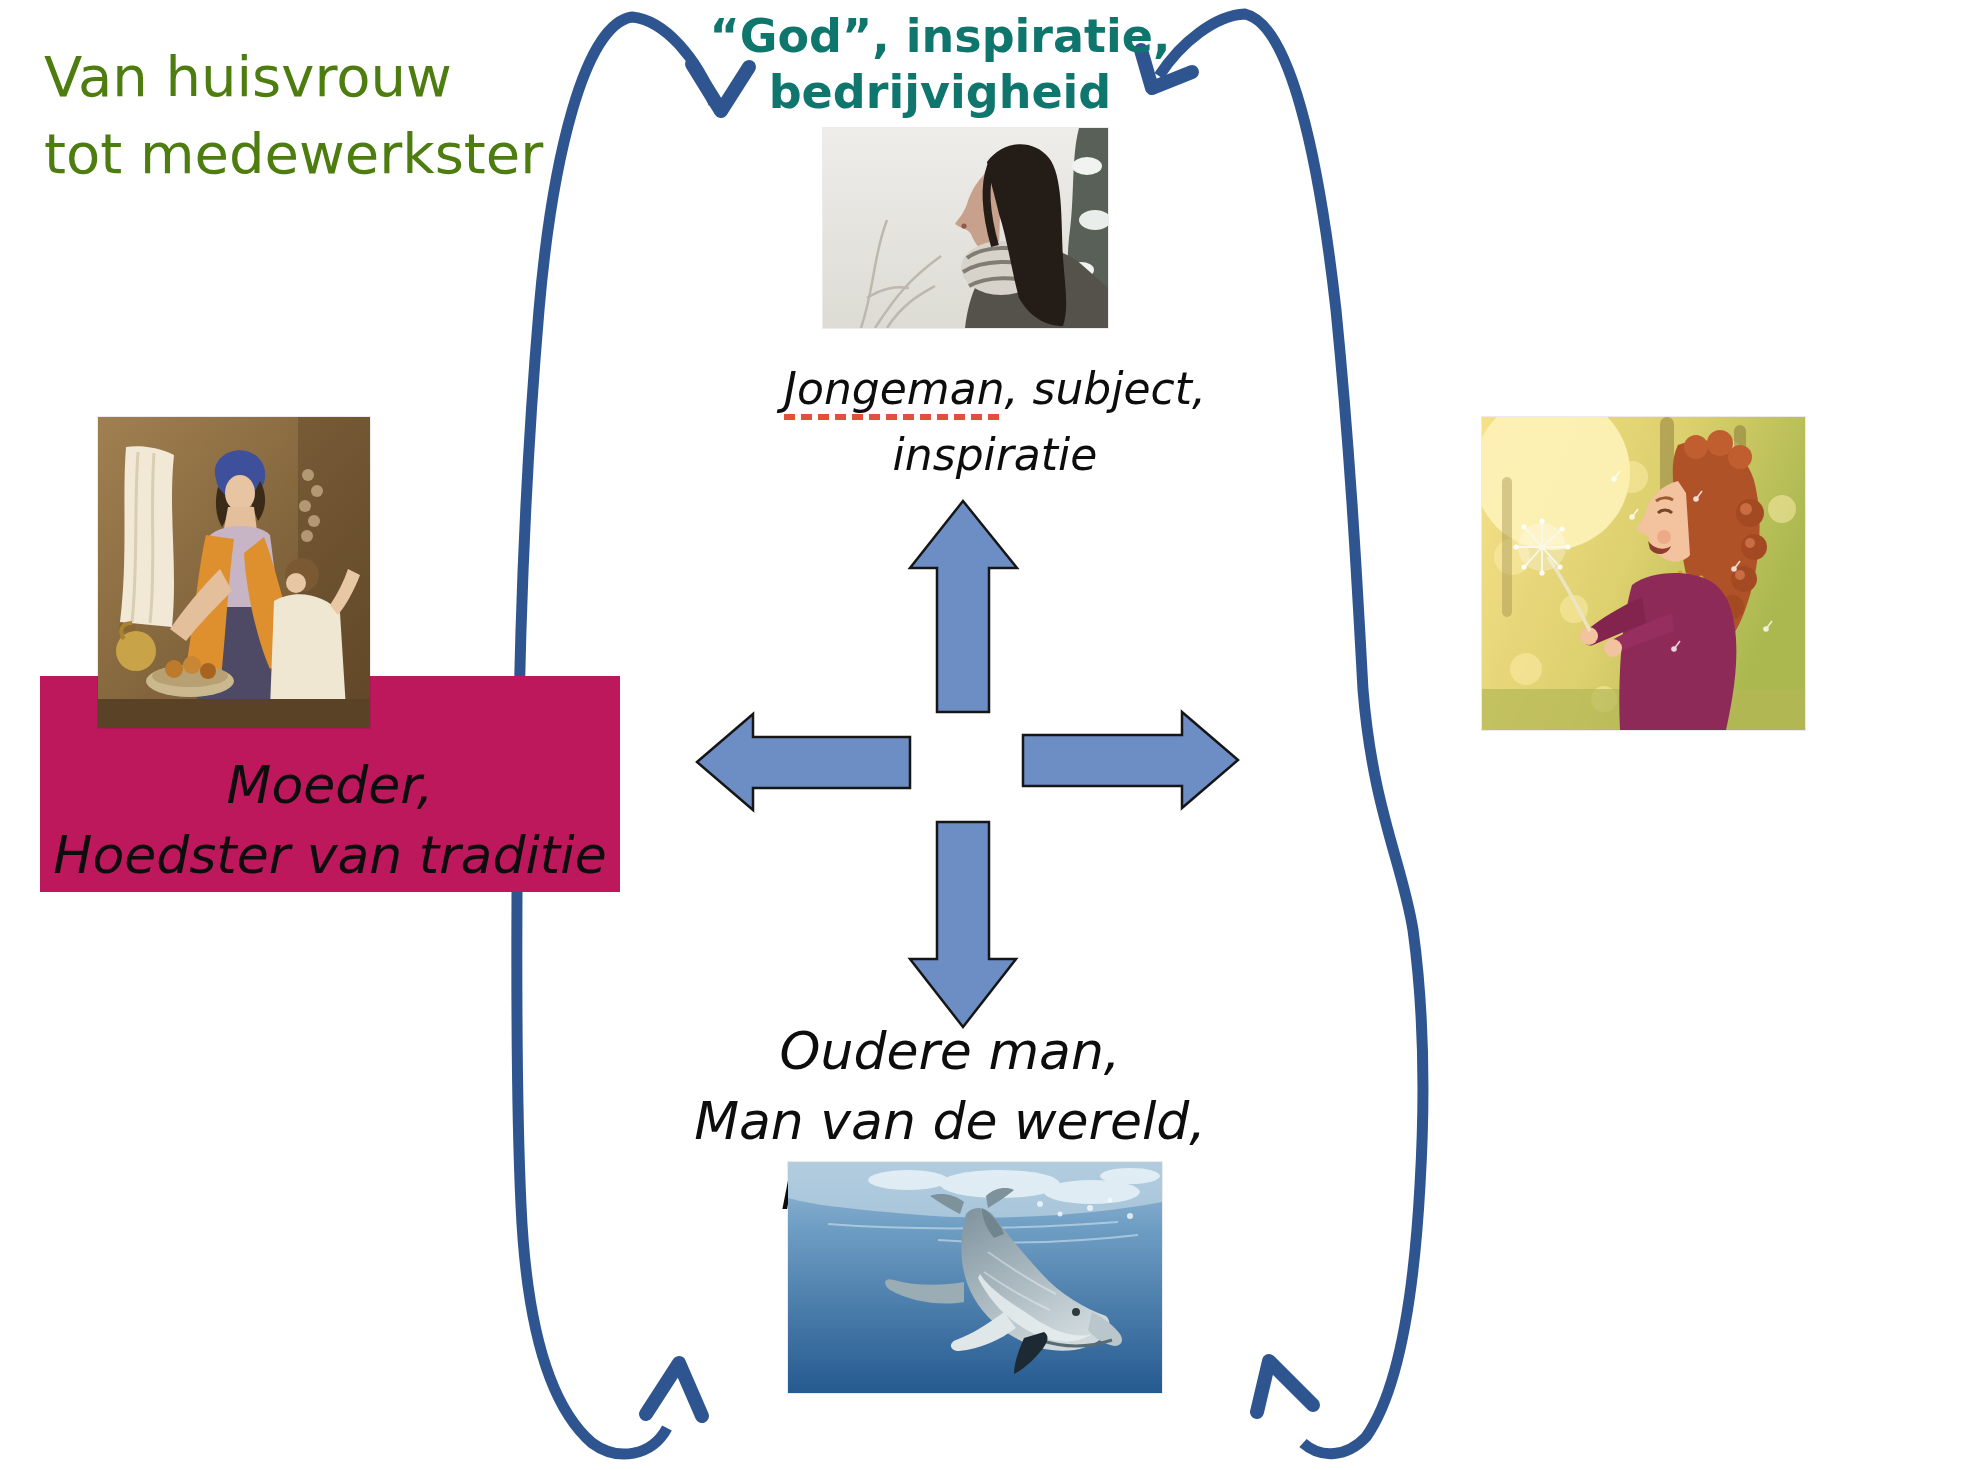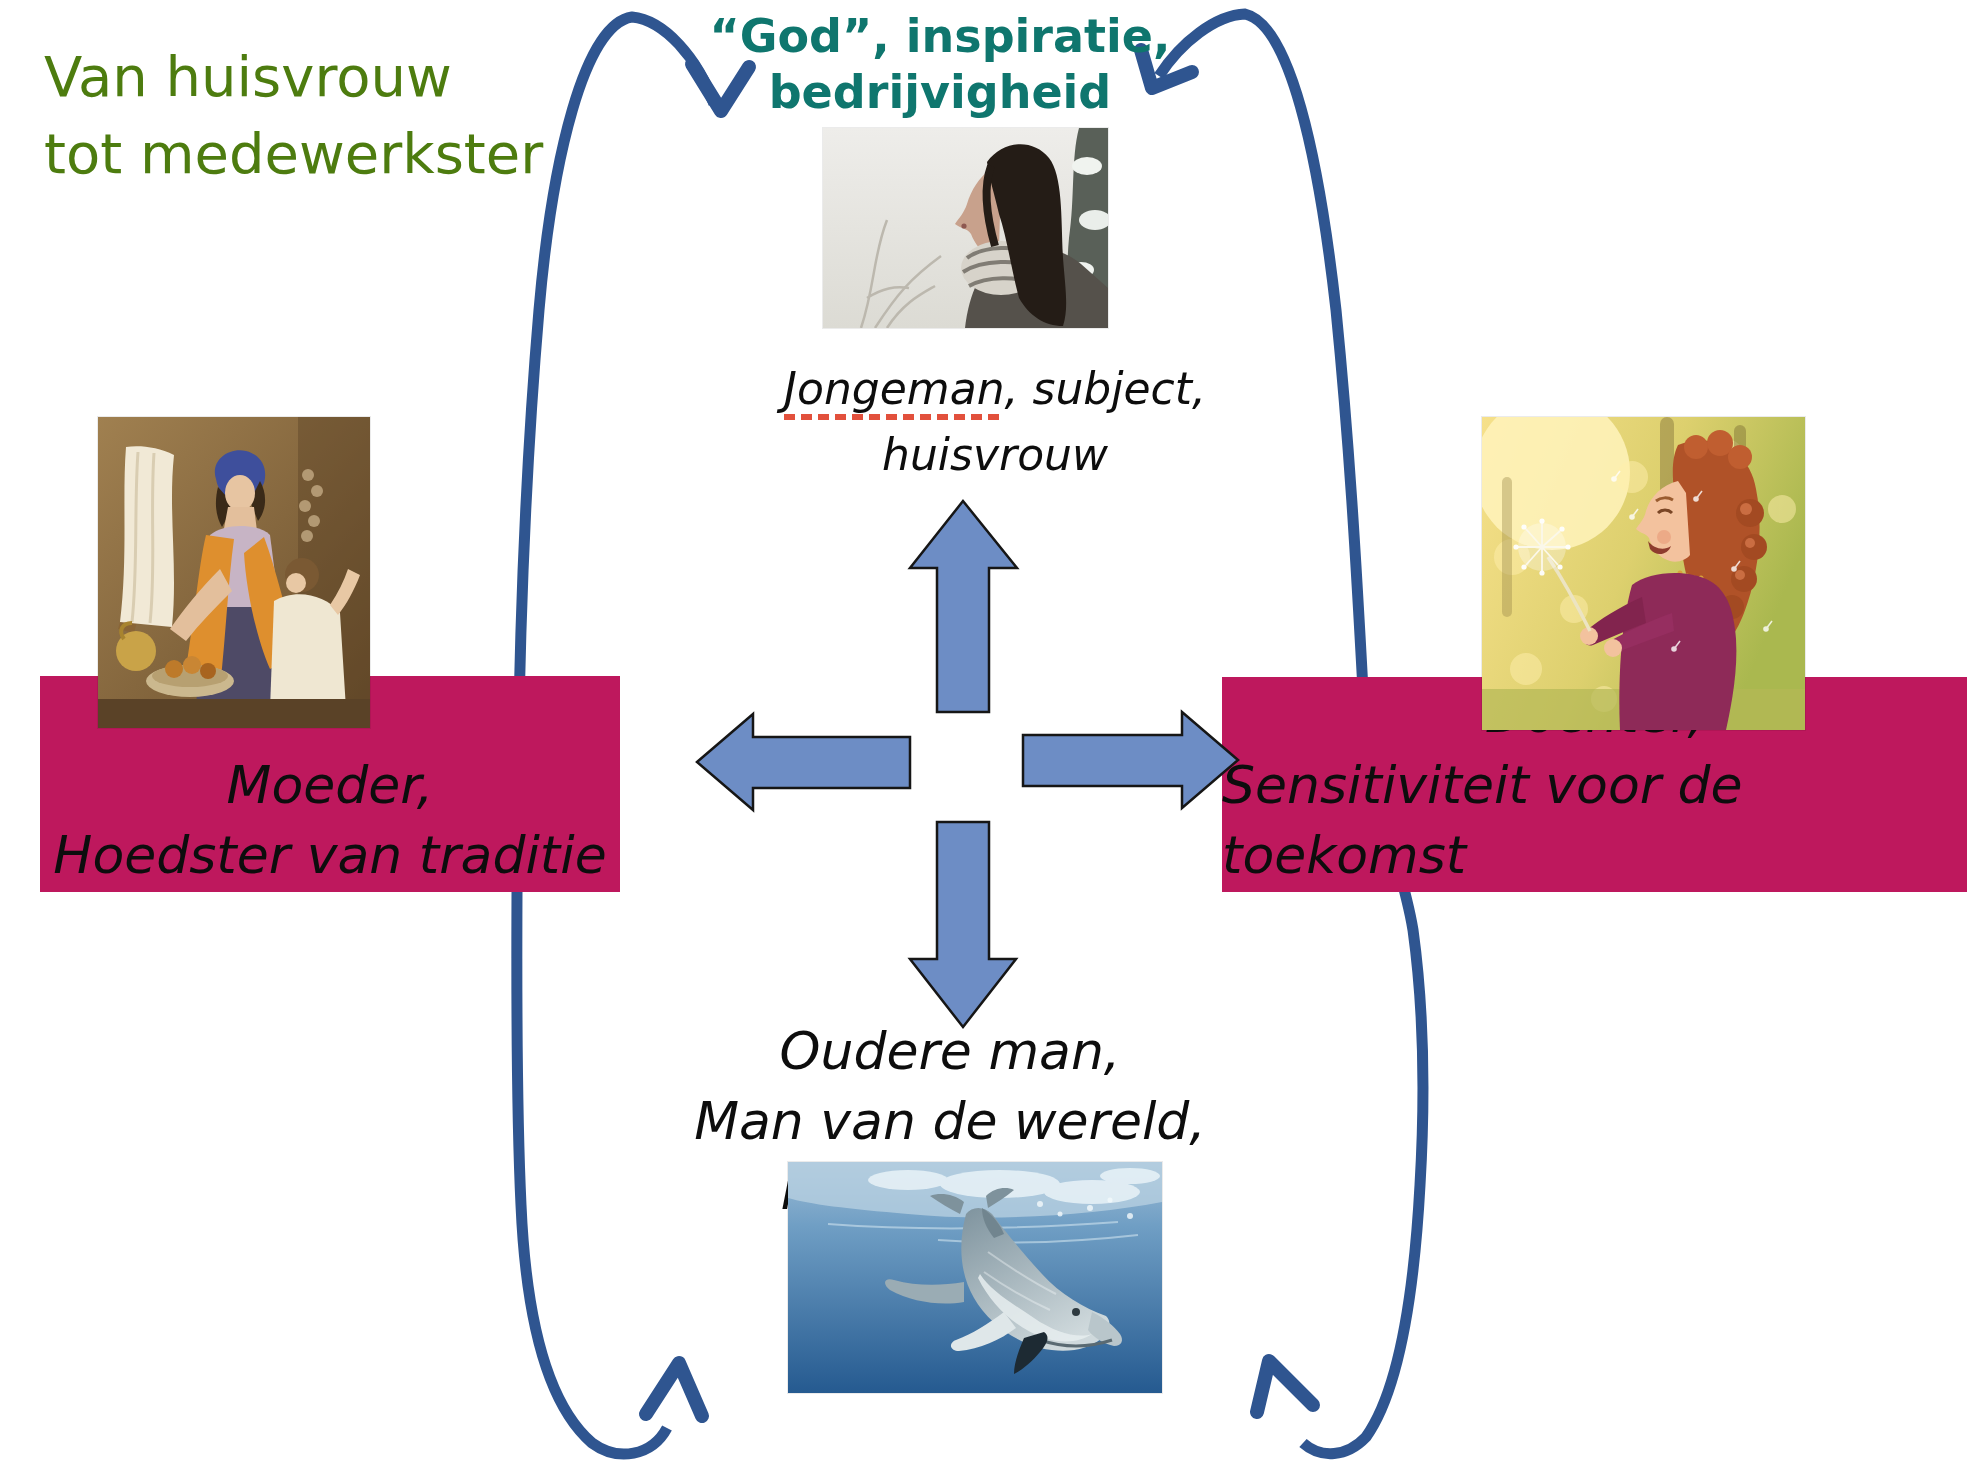--- a/index.html
+++ b/index.html
@@ -75,21 +75,21 @@
       <circle cx="141" cy="98" r="2.6" fill="#8e5850"></circle>
       <ellipse cx="178" cy="140" rx="40" ry="27" fill="#d7d3ca"></ellipse>
       <path d="M144,130 C160,118 196,116 212,128 M140,144 C158,132 198,130 214,142 M146,158 C164,148 196,148 210,156" stroke="#6a665e" stroke-width="4" fill="none" opacity="0.8"></path>
       <path d="M164,34 C180,12 210,10 226,30 C240,48 238,90 240,130 C242,158 246,180 240,198 C222,198 206,188 196,170 C188,140 184,110 176,86 C172,68 166,50 164,34 Z" fill="#241c16"></path>
       <path d="M168,38 C160,60 164,90 172,118" stroke="#241c16" stroke-width="8" fill="none"></path>
     </svg>
   </div>
 
   <div id="center-label" class="abs">
     <div><span class="spellcheck">Jongeman</span><span>, subject,</span></div>
-    <div>huisvrouw</div>
+    <div>inspiratie</div>
   </div>
 
   <svg id="cross" class="abs" width="1974" height="1470" viewBox="0 0 1974 1470">
     <g fill="#6D8DC5" stroke="#161616" stroke-width="2.5" stroke-linejoin="miter">
       <polygon points="963,501 1017,568 989,568 989,712 937,712 937,568 910,568"></polygon>
       <polygon points="963,1027 1016,959 989,959 989,822 937,822 937,959 910,959"></polygon>
       <polygon points="697,762 753,714 753,737 910,737 910,788 753,788 753,810"></polygon>
       <polygon points="1238,760 1182,712 1182,735 1023,735 1023,786 1182,786 1182,808"></polygon>
     </g>
   </svg>
@@ -228,24 +228,20 @@
         <path d="M192,232 l6,-8"></path>
           <circle cx="192" cy="232" r="2"></circle>
         <path d="M284,212 l6,-8"></path>
           <circle cx="284" cy="212" r="2"></circle>
         <path d="M132,62 l6,-8"></path>
           <circle cx="132" cy="62" r="2"></circle>
       </g>
     </svg>
   </div>
 
-  <div id="right-label" class="abs mask-label">
-    <div>Dochter,</div>
-    <div>Sensitiviteit voor de toekomst</div>
-  </div>
 
   <div id="bottom-label" class="abs">
     <div>Oudere man,</div>
     <div>Man van de wereld, bedrijvigheid</div>
   </div>
 
   <div id="img-dolphin" class="abs figure">
     <svg width="374" height="231" viewBox="0 0 374 231">
       <defs>
         <linearGradient id="sea" x1="0" y1="0" x2="0" y2="1">

